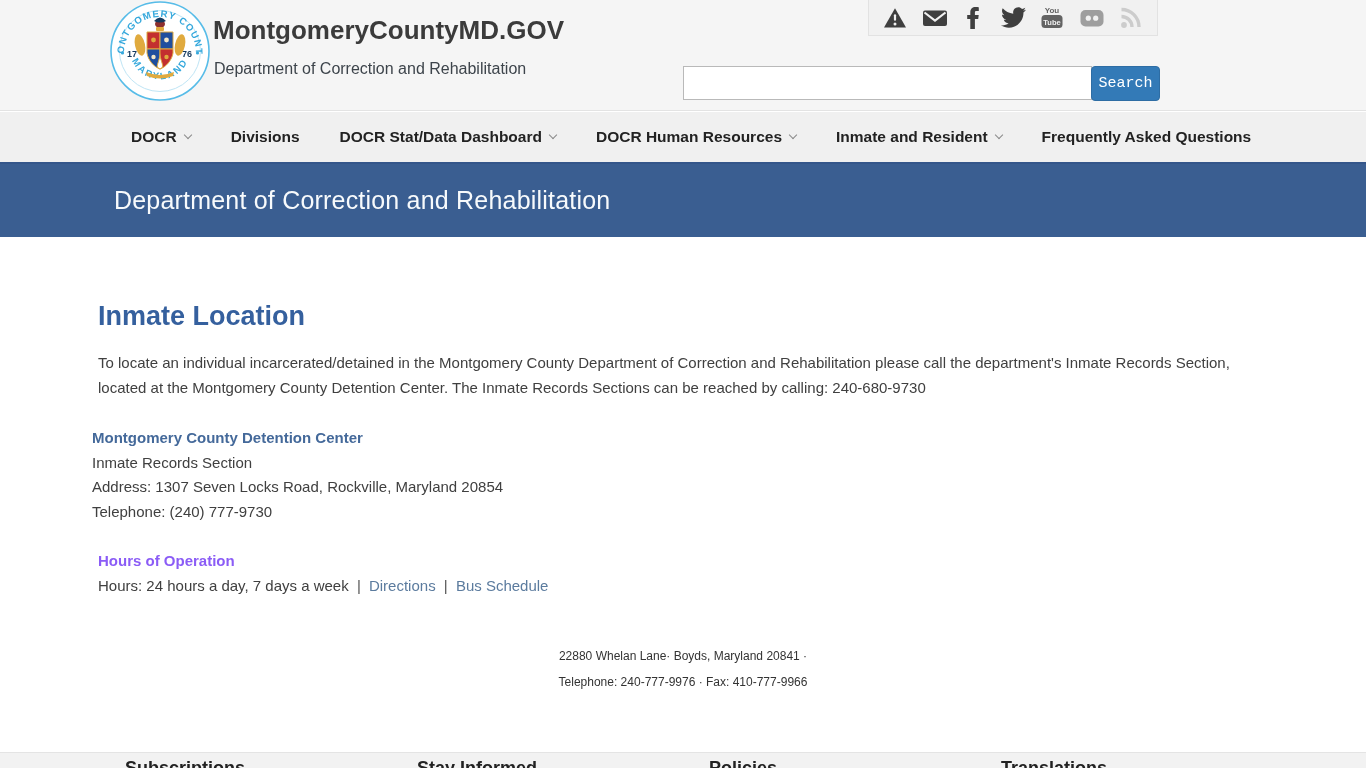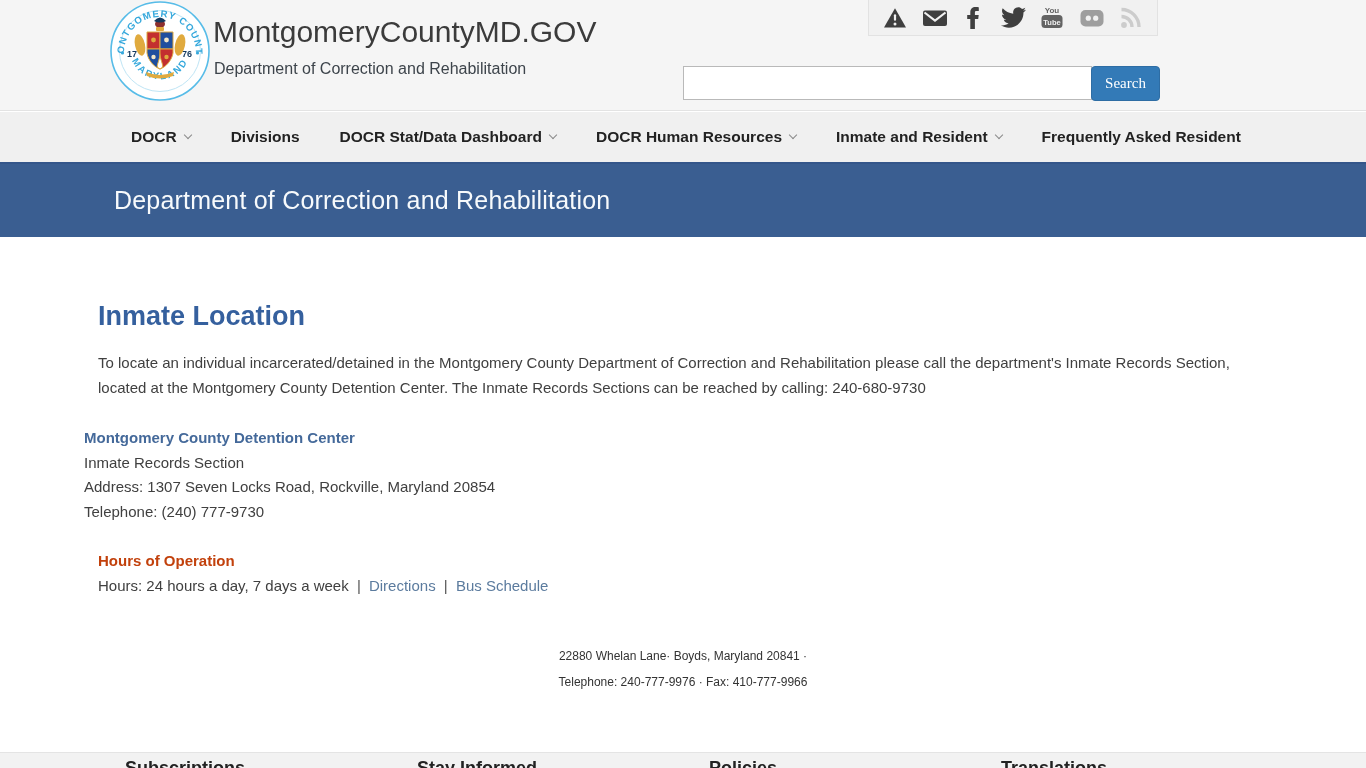--- a/index.html
+++ b/index.html
@@ -13,21 +13,21 @@
   .header {
     position:absolute; top:0; left:0; width:1366px; height:111px;
     background:#f5f5f5; border-bottom:1px solid #e3e3e3;
   }
   .logo {
     position:absolute; left:110px; top:1px; width:100px; height:100px;
     z-index:5; cursor:pointer;
   }
   .site-title {
     position:absolute; left:213px; top:15px;
-    font-size:30px; font-weight:400; color:#3b3b3b; letter-spacing:0;
+    font-size:26px; font-weight:700; color:#3b3b3b; letter-spacing:0;
     cursor:pointer;
   }
   .site-subtitle {
     position:absolute; left:214px; top:60px;
     font-size:16px; font-weight:400; color:#3d444b;
   }
 
   
   .social-box {
     position:absolute; left:868px; top:0; width:290px; height:36px;
@@ -38,21 +38,21 @@
 
   
   .search-input {
     position:absolute; left:683px; top:66px; width:409px; height:34px;
     border:1px solid #b9b9b9; background:#ffffff; padding:0 10px;
     font-size:15px; color:#333; outline:none;
   }
   .search-btn {
     position:absolute; left:1091px; top:66px; height:35px; width:69px;
     background:#337ab7; border:1px solid #2e6da4; border-radius:4px;
-    color:#ffffff; font-size:15px; font-family:Liberation Serif, serif;
+    color:#ffffff; font-size:15px; font-family:Liberation Mono, monospace;
     cursor:pointer;
   }
 
   
   .nav {
     position:absolute; top:112px; left:0; width:1366px; height:50px;
     background:#f0f0f0; display:flex; align-items:center;
     padding-left:131px; gap:40px;
   }
   .nav-item {
@@ -79,29 +79,29 @@
   
   .page-title {
     position:absolute; left:98px; top:301px;
     font-size:27px; font-weight:700; color:#35609e;
   }
   .intro {
     position:absolute; left:98px; top:350px; width:1172px;
     font-size:15px; line-height:25px; color:#404040;
   }
   .facility {
-    position:absolute; left:84px; top:426px;
+    position:absolute; left:92px; top:426px;
     font-size:15px; line-height:24.5px; color:#404040;
   }
   .facility-link { color:#44699a; font-weight:700; cursor:pointer; }
   .hours {
     position:absolute; left:98px; top:548px;
     font-size:15px; line-height:25px; color:#404040;
   }
-  .hours-heading { font-weight:700; color:#c2410c; }
+  .hours-heading { font-weight:700; color:#8b5cf6; }
   a.inline-link { color:#5b7b9e; text-decoration:none; cursor:pointer; }
   .pipe { color:#555; padding:0 4px; }
 
   
   .footer-contact {
     position:absolute; left:0; top:644px; width:1366px;
     text-align:center; font-size:12px; line-height:25.5px; color:#333;
   }
   .footer-links a { color:#5b7b9e; text-decoration:none; cursor:pointer; }
   .footer-links .pipe { color:#5b7b9e; }
@@ -231,21 +231,21 @@
   </div>
   <div class="nav-item">
     <span>DOCR Human Resources</span>
       <span class="chev"></span>
   </div>
   <div class="nav-item">
     <span>Inmate and Resident</span>
       <span class="chev"></span>
   </div>
   <div class="nav-item">
-    <span>Frequently Asked Resident</span>
+    <span>Frequently Asked Questions</span>
   </div>
 </div>
 
 <div class="banner">
   <h1>Department of Correction and Rehabilitation</h1>
 </div>
 
 <h2 class="page-title">Inmate Location</h2>
 
 <p class="intro">To locate an individual incarcerated/detained in the Montgomery County Department of Correction and Rehabilitation please call the department's Inmate Records Section, located at the Montgomery County Detention Center. The Inmate Records Sections can be reached by calling: 240-680-9730</p>

